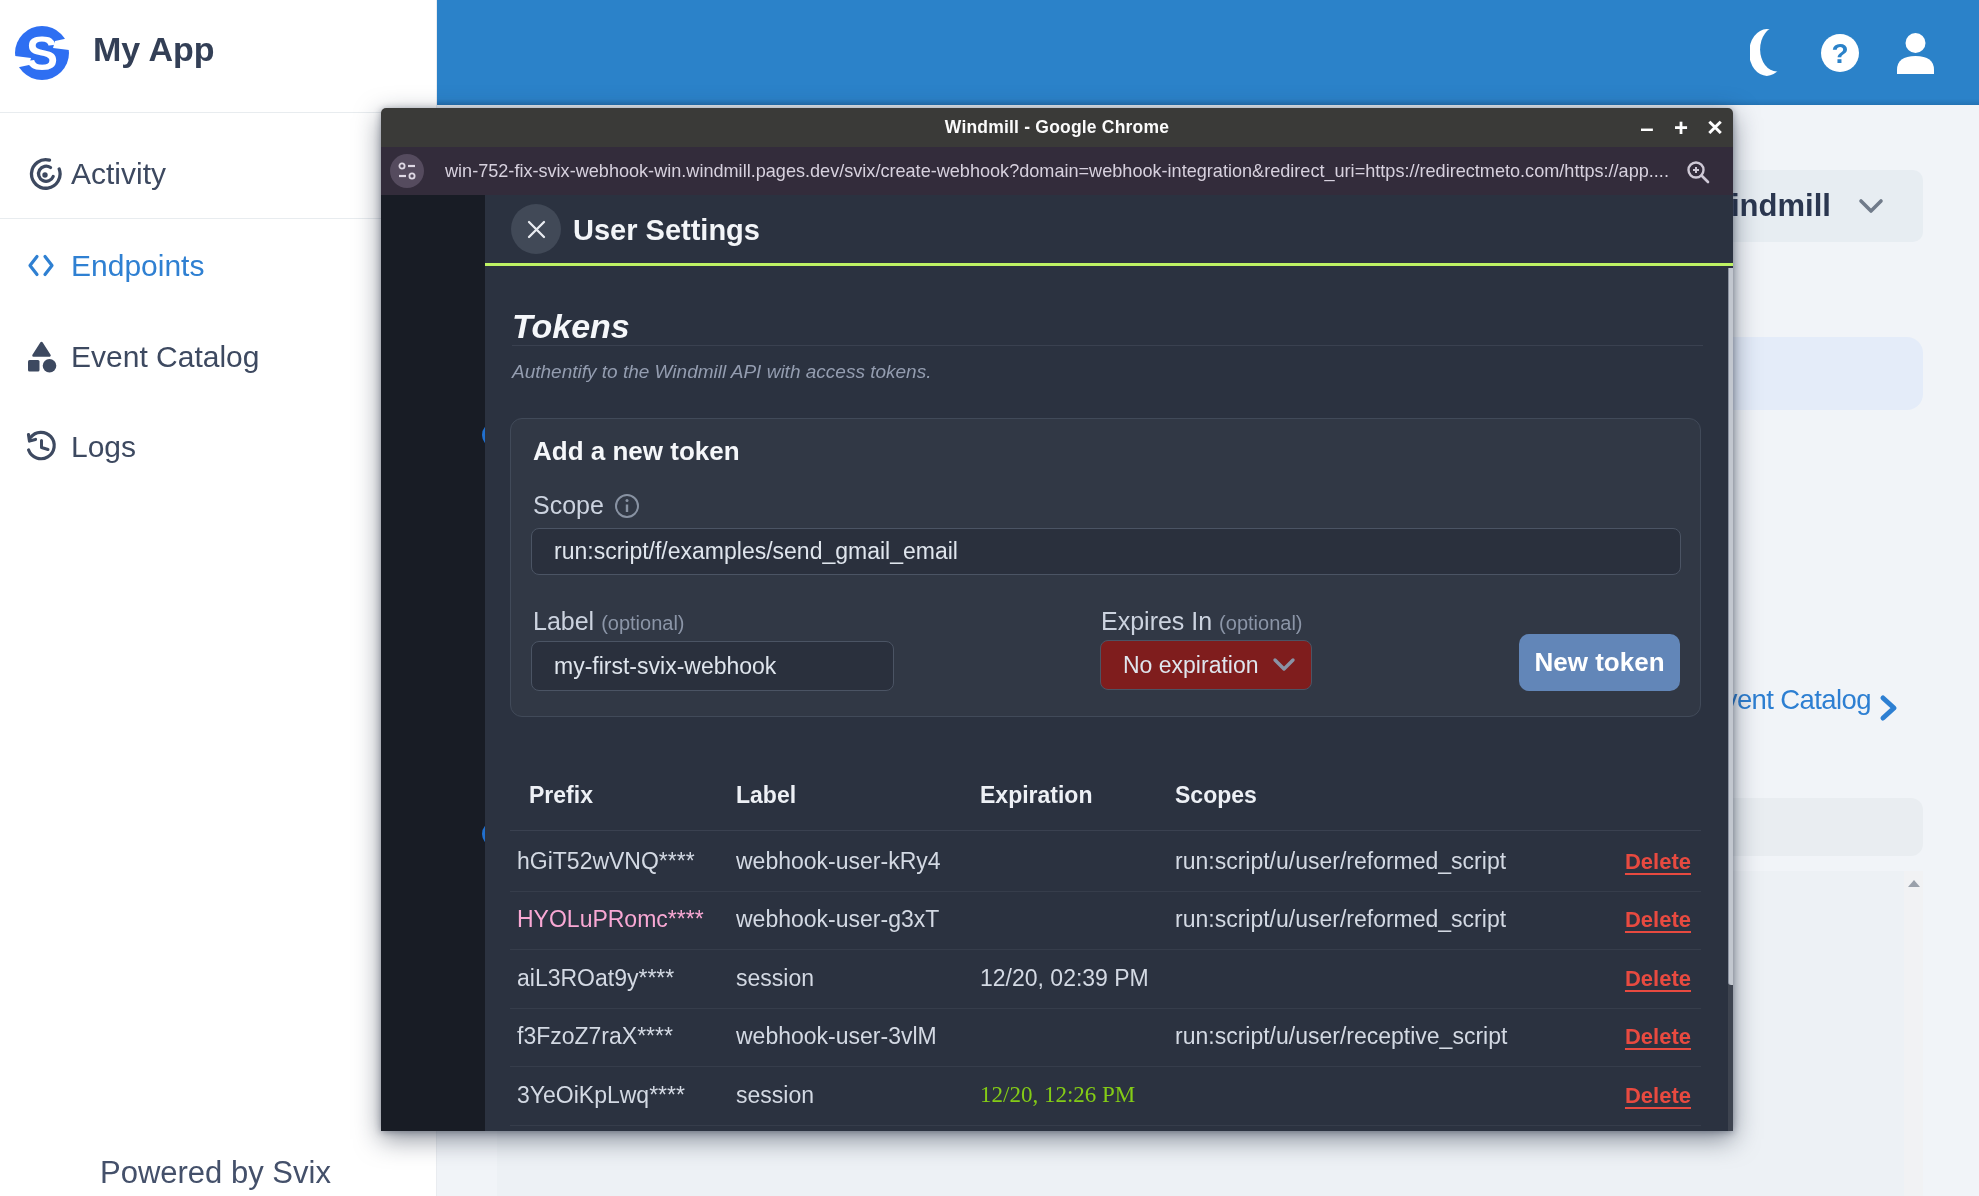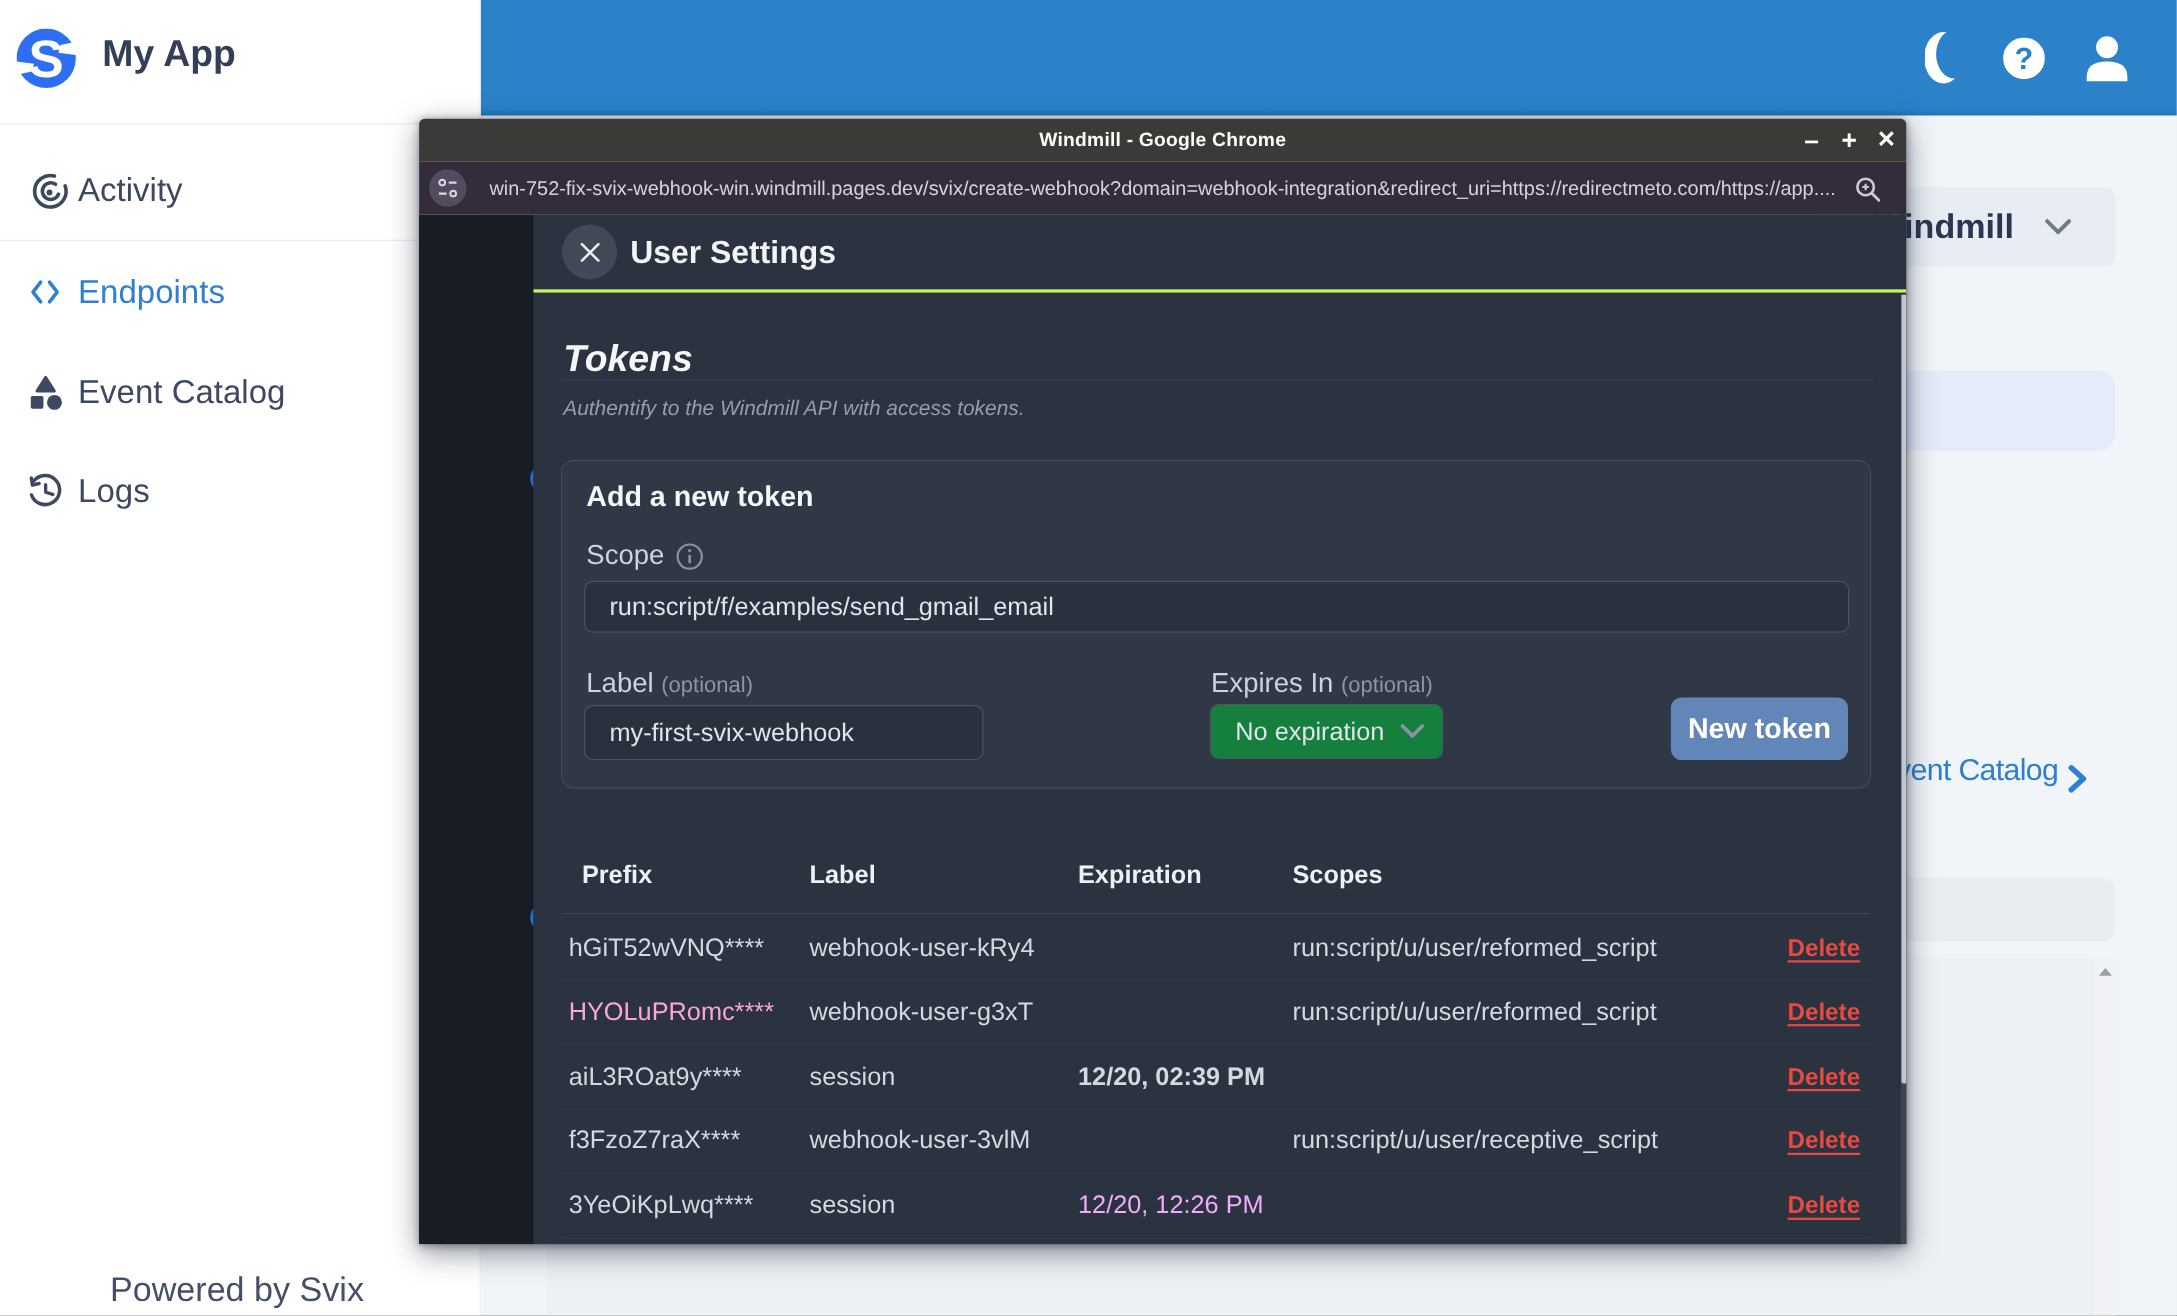--- a/index.html
+++ b/index.html
@@ -171,21 +171,21 @@
           <circle cx="13" cy="13" r="11" fill="none" stroke="#8892a2" stroke-width="2"></circle>
           <line x1="13" y1="11.5" x2="13" y2="19" stroke="#8892a2" stroke-width="2.4"></line>
           <circle cx="13" cy="7.5" r="1.5" fill="#8892a2"></circle>
         </svg>
         <div class="input" style="left:46px; top:333px; width:1150px; height:47px;">run:script/f/examples/send_gmail_email</div>
 
         <div class="lbl" style="left:48px; top:412px;">Label <span class="opt">(optional)</span></div>
         <div class="input" style="left:46px; top:446px; width:363px; height:50px;">my-first-svix-webhook</div>
 
         <div class="lbl" style="left:616px; top:412px;">Expires In <span class="opt">(optional)</span></div>
-        <div class="input" style="left:615px; top:445px; width:212px; height:50px; background:#15803d;">No expiration</div>
+        <div class="input" style="left:615px; top:445px; width:212px; height:50px; background:#7f1d1d;">No expiration</div>
         <svg class="abs" style="left:786px; top:461px;" width="26" height="18" viewBox="0 0 26 18">
           <path d="M 4 4 L 13 13 L 22 4" fill="none" stroke="#8a93a5" stroke-width="3.4" stroke-linecap="round" stroke-linejoin="round"></path>
         </svg>
         <div class="abs" style="left:1034px; top:439px; width:161px; height:57px; background:#6286b8; border-radius:10px; display:flex; align-items:center; justify-content:center; color:#fff; font-size:26px; font-weight:bold;">New token</div>
 
         <div class="abs" style="left:32px; top:587px; font-size:23px; font-weight:bold; color:#edf0f5;margin-left:12px;">Prefix</div>
         <div class="abs" style="left:251px; top:587px; font-size:23px; font-weight:bold; color:#edf0f5;">Label</div>
         <div class="abs" style="left:495px; top:587px; font-size:23px; font-weight:bold; color:#edf0f5;">Expiration</div>
         <div class="abs" style="left:690px; top:587px; font-size:23px; font-weight:bold; color:#edf0f5;">Scopes</div>
         <div class="abs" style="left:25px; top:635px; width:1191px; height:1px; background:#3a4150;"></div>
@@ -197,33 +197,33 @@
         <div class="abs" style="left:25px; top:696px; width:1191px; height:1px; background:#363d4b;"></div>
 
         <div class="abs" style="left:32px; top:711px; font-size:23px; color:#f9a8d4;">HYOLuPRomc****</div>
         <div class="abs" style="left:251px; top:711px; font-size:23px; color:#d3d9e3;">webhook-user-g3xT</div>
         <div class="abs" style="left:690px; top:711px; font-size:23px; color:#d3d9e3;">run:script/u/user/reformed_script</div>
         <div class="abs" style="right:42px; top:712px; font-size:22px; font-weight:bold; color:#e84a40; text-decoration:underline; text-decoration-thickness:2px; text-underline-offset:4px;">Delete</div>
         <div class="abs" style="left:25px; top:754px; width:1191px; height:1px; background:#363d4b;"></div>
 
         <div class="abs" style="left:32px; top:770px; font-size:23px; color:#d3d9e3;">aiL3ROat9y****</div>
         <div class="abs" style="left:251px; top:770px; font-size:23px; color:#d3d9e3;">session</div>
-        <div class="abs" style="left:495px; top:770px; font-size:23px; color:#d3d9e3;font-weight:bold;">12/20, 02:39 PM</div>
+        <div class="abs" style="left:495px; top:770px; font-size:23px; color:#d3d9e3;">12/20, 02:39 PM</div>
         <div class="abs" style="right:42px; top:771px; font-size:22px; font-weight:bold; color:#e84a40; text-decoration:underline; text-decoration-thickness:2px; text-underline-offset:4px;">Delete</div>
         <div class="abs" style="left:25px; top:813px; width:1191px; height:1px; background:#363d4b;"></div>
 
         <div class="abs" style="left:32px; top:828px; font-size:23px; color:#d3d9e3;">f3FzoZ7raX****</div>
         <div class="abs" style="left:251px; top:828px; font-size:23px; color:#d3d9e3;">webhook-user-3vlM</div>
         <div class="abs" style="left:690px; top:828px; font-size:23px; color:#d3d9e3;">run:script/u/user/receptive_script</div>
         <div class="abs" style="right:42px; top:829px; font-size:22px; font-weight:bold; color:#e84a40; text-decoration:underline; text-decoration-thickness:2px; text-underline-offset:4px;">Delete</div>
         <div class="abs" style="left:25px; top:871px; width:1191px; height:1px; background:#363d4b;"></div>
 
         <div class="abs" style="left:32px; top:887px; font-size:23px; color:#d3d9e3;">3YeOiKpLwq****</div>
         <div class="abs" style="left:251px; top:887px; font-size:23px; color:#d3d9e3;">session</div>
-        <div class="abs" style="left:495px; top:887px; font-size:23px; color:#f0abfc;">12/20, 12:26 PM</div>
+        <div class="abs" style="left:495px; top:887px; font-size:23px; color:#84cc16;font-family:Liberation Serif, serif;">12/20, 12:26 PM</div>
         <div class="abs" style="right:42px; top:888px; font-size:22px; font-weight:bold; color:#e84a40; text-decoration:underline; text-decoration-thickness:2px; text-underline-offset:4px;">Delete</div>
         <div class="abs" style="left:25px; top:930px; width:1191px; height:1px; background:#363d4b;"></div>
 
         <div class="abs" style="left:1243px; top:73px; width:7px; height:863px; background:#3e4450;"></div>
         <div class="abs" style="left:1243px; top:73px; width:7px; height:717px; background:#c2c7cf; border-left:1px solid #8b92a0; border-radius:0 0 3px 3px;"></div>
       </div>
     </div>
   </div>
 
 </div>

